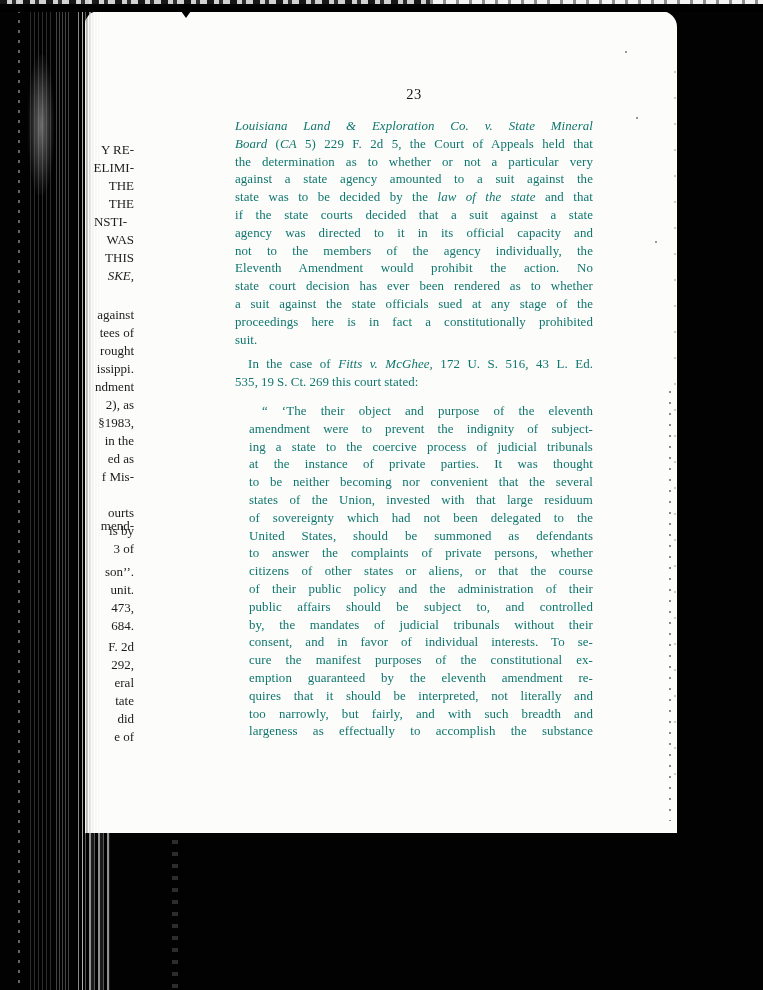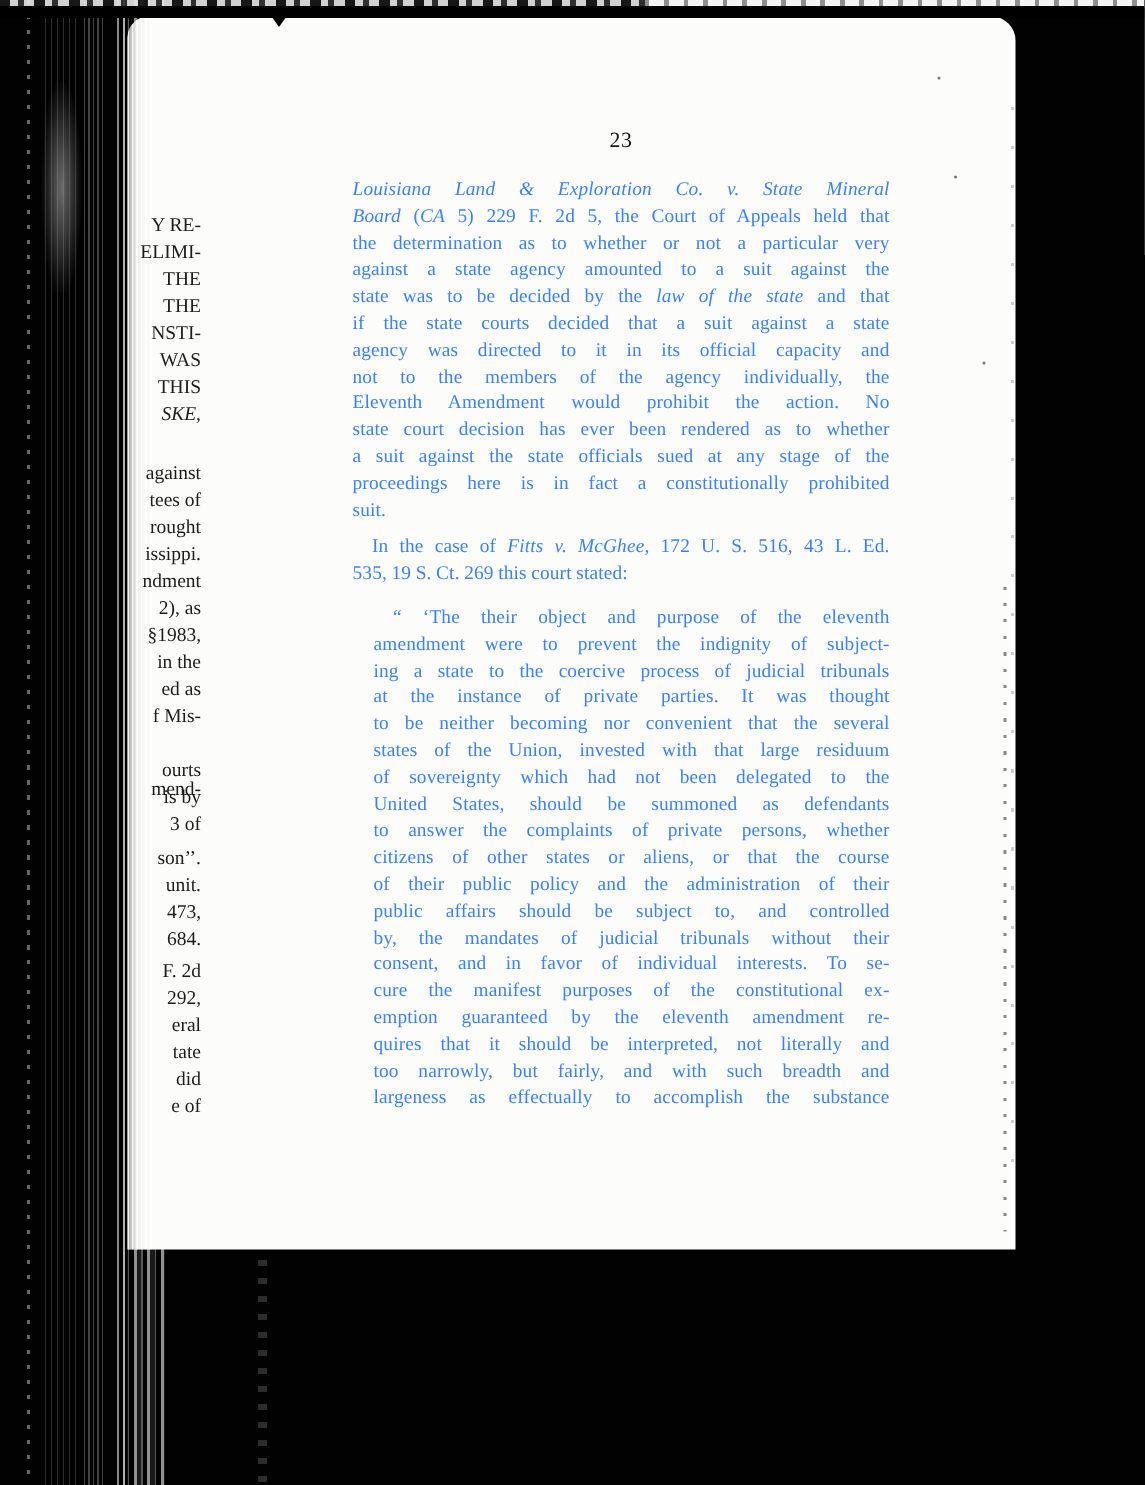--- a/index.html
+++ b/index.html
@@ -33,21 +33,21 @@
   .notch{position:absolute;left:96px;top:0;width:0;height:0;
     border-left:5px solid transparent;border-right:5px solid transparent;border-top:7px solid #000;}
   .pagenum{position:absolute;left:150px;top:74px;width:358px;height:18px;line-height:18px;
     text-align:center;font-size:14.5px;color:#181818;letter-spacing:.5px;}
   
   .frags{position:absolute;left:2px;top:0;width:47px;height:100%;}
   .frag{position:absolute;left:0;right:0;height:18px;line-height:18px;text-align:right;
     font-size:13px;color:#1c1c1c;white-space:nowrap;overflow:hidden;}
   .frag.it{font-style:italic;}
   
-  .textcol{position:absolute;left:150px;top:107px;width:358px;color:#3b82f6;}
+  .textcol{position:absolute;left:150px;top:107px;width:358px;color:#0f766e;}
   .para{margin:0 0 7px 0;}
   .quote{margin-top:11px;padding-left:14px;}
   .tline{height:17.8px;line-height:17.8px;font-size:12.9px;overflow:hidden;
     text-align:justify;text-align-last:justify;word-spacing:-0.3px;letter-spacing:.1px;}
   .tline.endline{text-align-last:left;}
   .tline i{font-style:italic;}
   
   .dotline{position:absolute;left:584px;top:380px;width:2px;height:430px;
     background:repeating-linear-gradient(180deg,rgba(110,110,110,.8) 0 2px,transparent 2px 11px);}
   .dotline2{position:absolute;left:589px;top:60px;width:2px;height:720px;opacity:.55;
@@ -75,21 +75,21 @@
     <div class="gutter"></div>
     <div class="notch"></div>
 
     <div class="pagenum">23</div>
 
     <div class="frags">
         <div class="frag" style="top: 130px;">Y RE-</div>
         <div class="frag" style="top: 148px;">ELIMI-</div>
         <div class="frag" style="top: 166px;">THE</div>
         <div class="frag" style="top: 184px;">THE</div>
-        <div class="frag" style="top: 202px;">NSTI-</div>
+        <div class="frag" style="top: 202px; text-align: center;">NSTI-</div>
         <div class="frag" style="top: 220px;">WAS</div>
         <div class="frag" style="top: 238px;">THIS</div>
         <div class="frag it" style="top: 256px;">SKE,</div>
         <div class="frag" style="top: 295px;">against</div>
         <div class="frag" style="top: 313px;">tees of</div>
         <div class="frag" style="top: 331px;">rought</div>
         <div class="frag" style="top: 349px;">issippi.</div>
         <div class="frag" style="top: 367px;">ndment</div>
         <div class="frag" style="top: 385px; padding-left: 10px;">2), as</div>
         <div class="frag" style="top: 403px;">§1983,</div>

